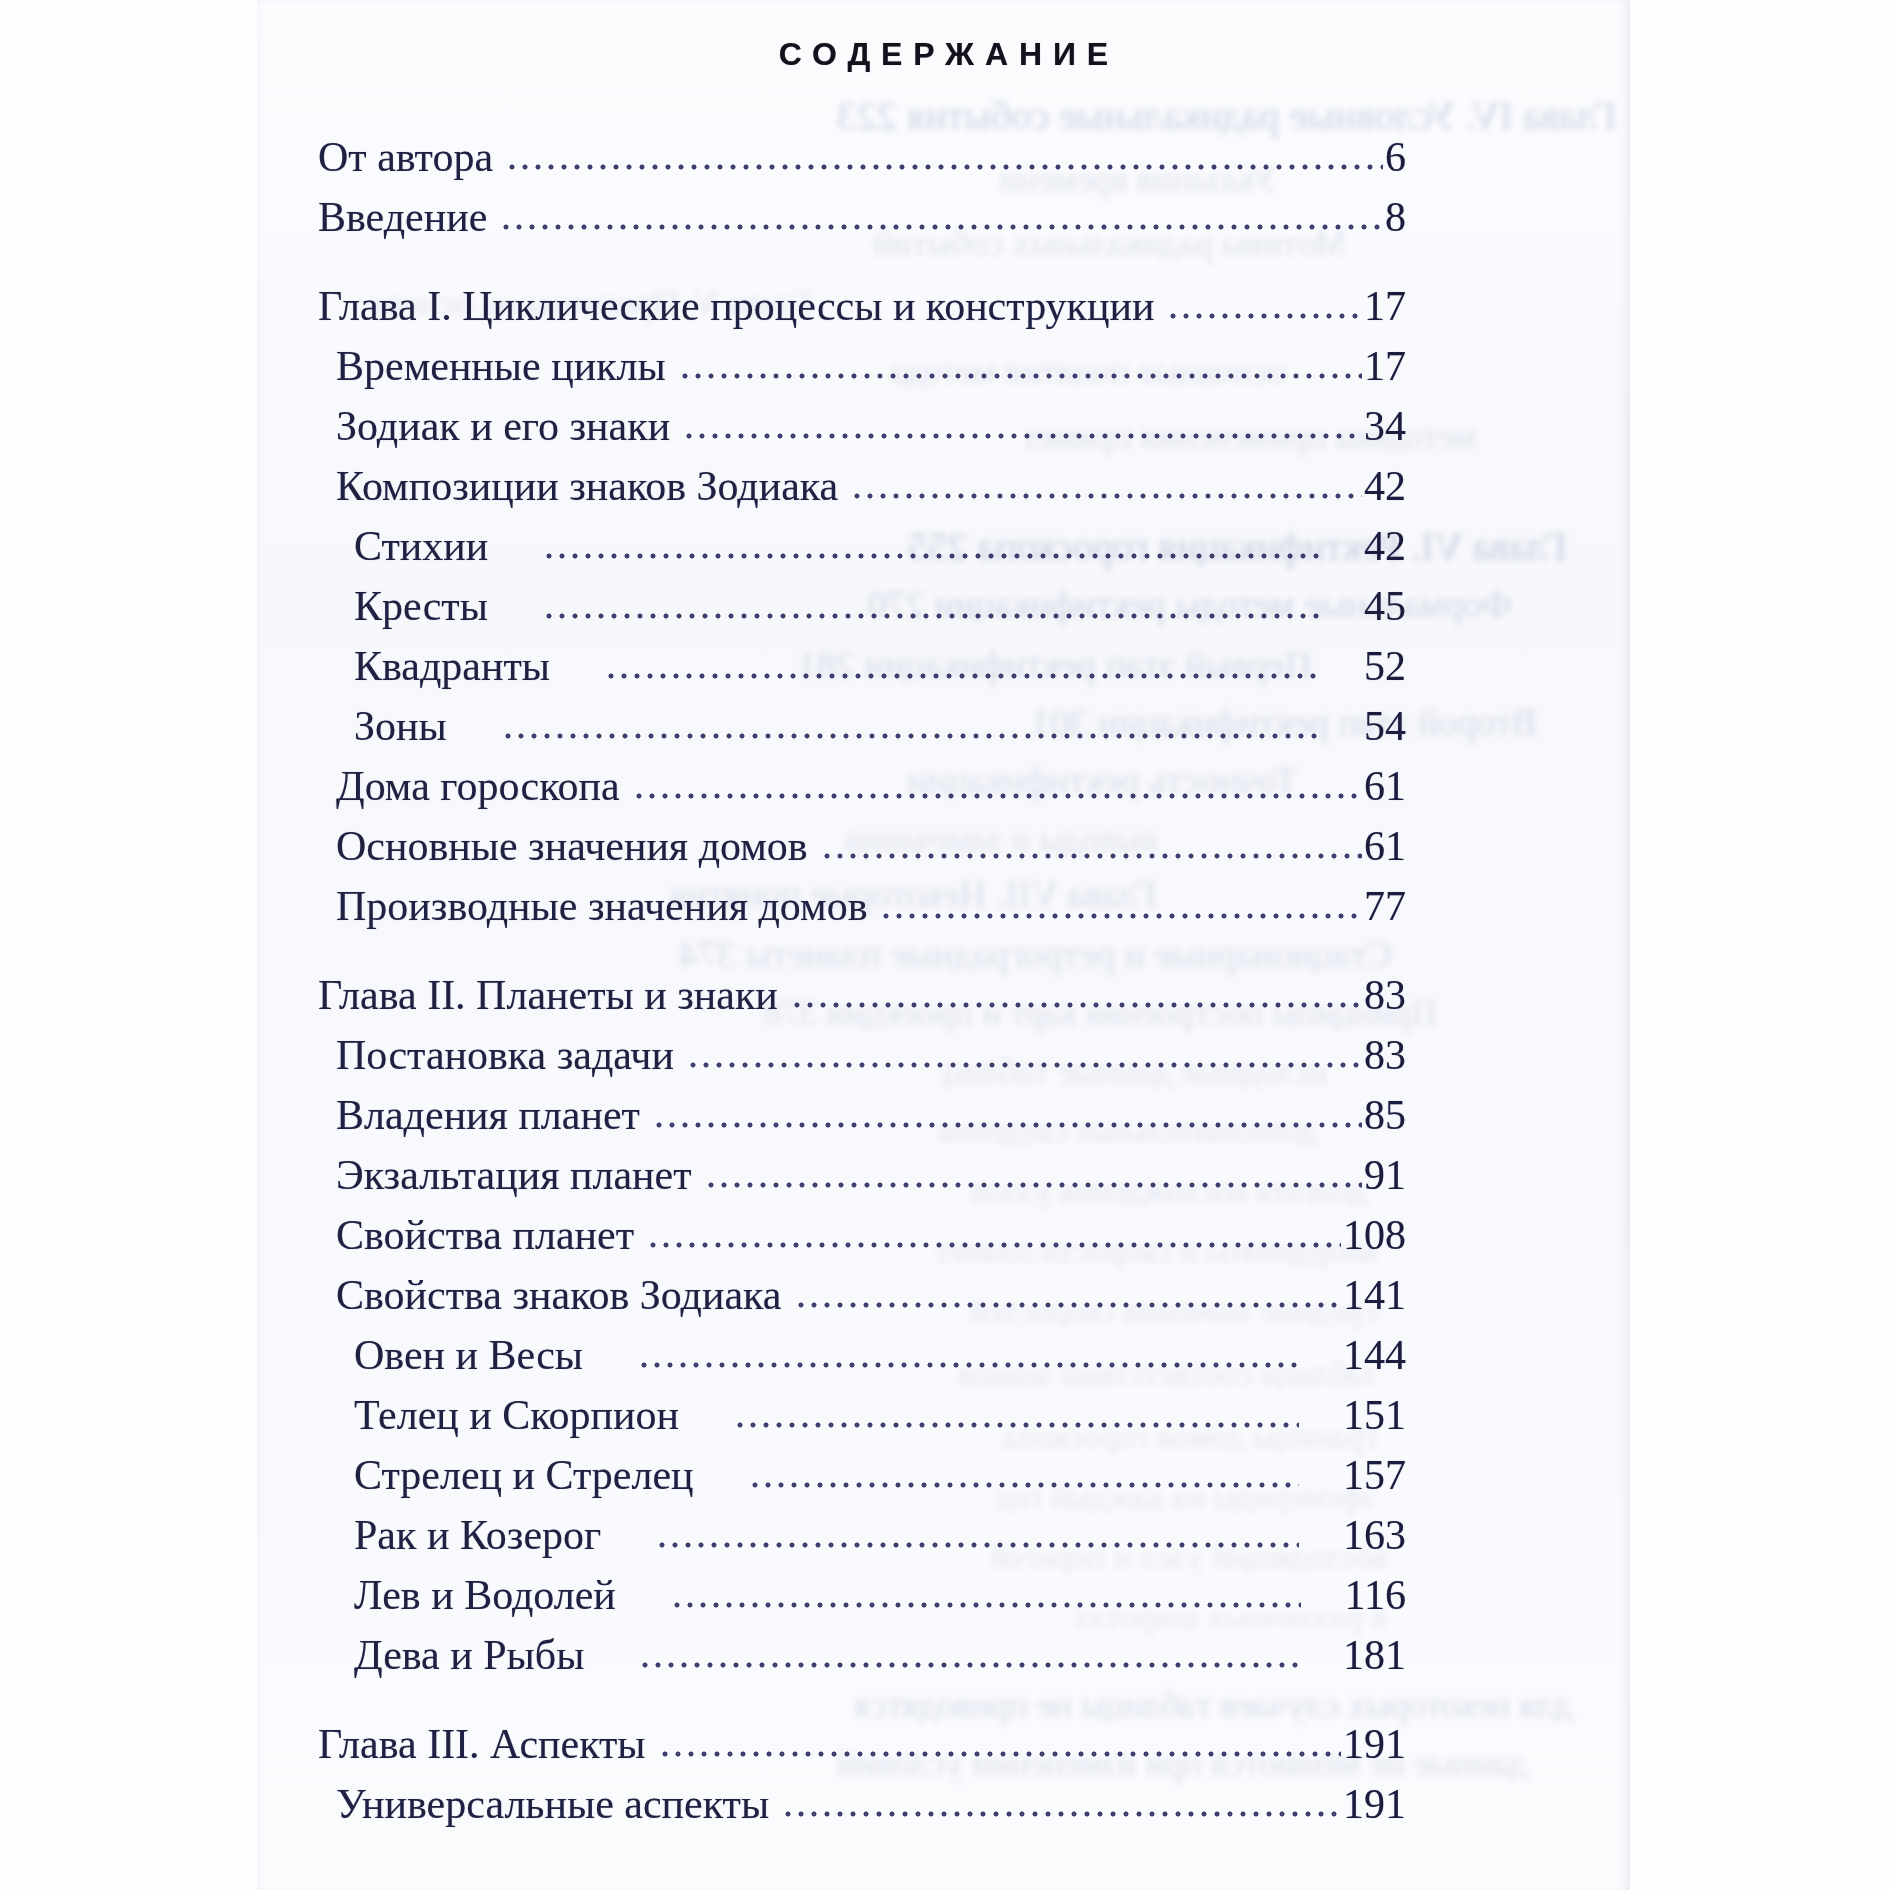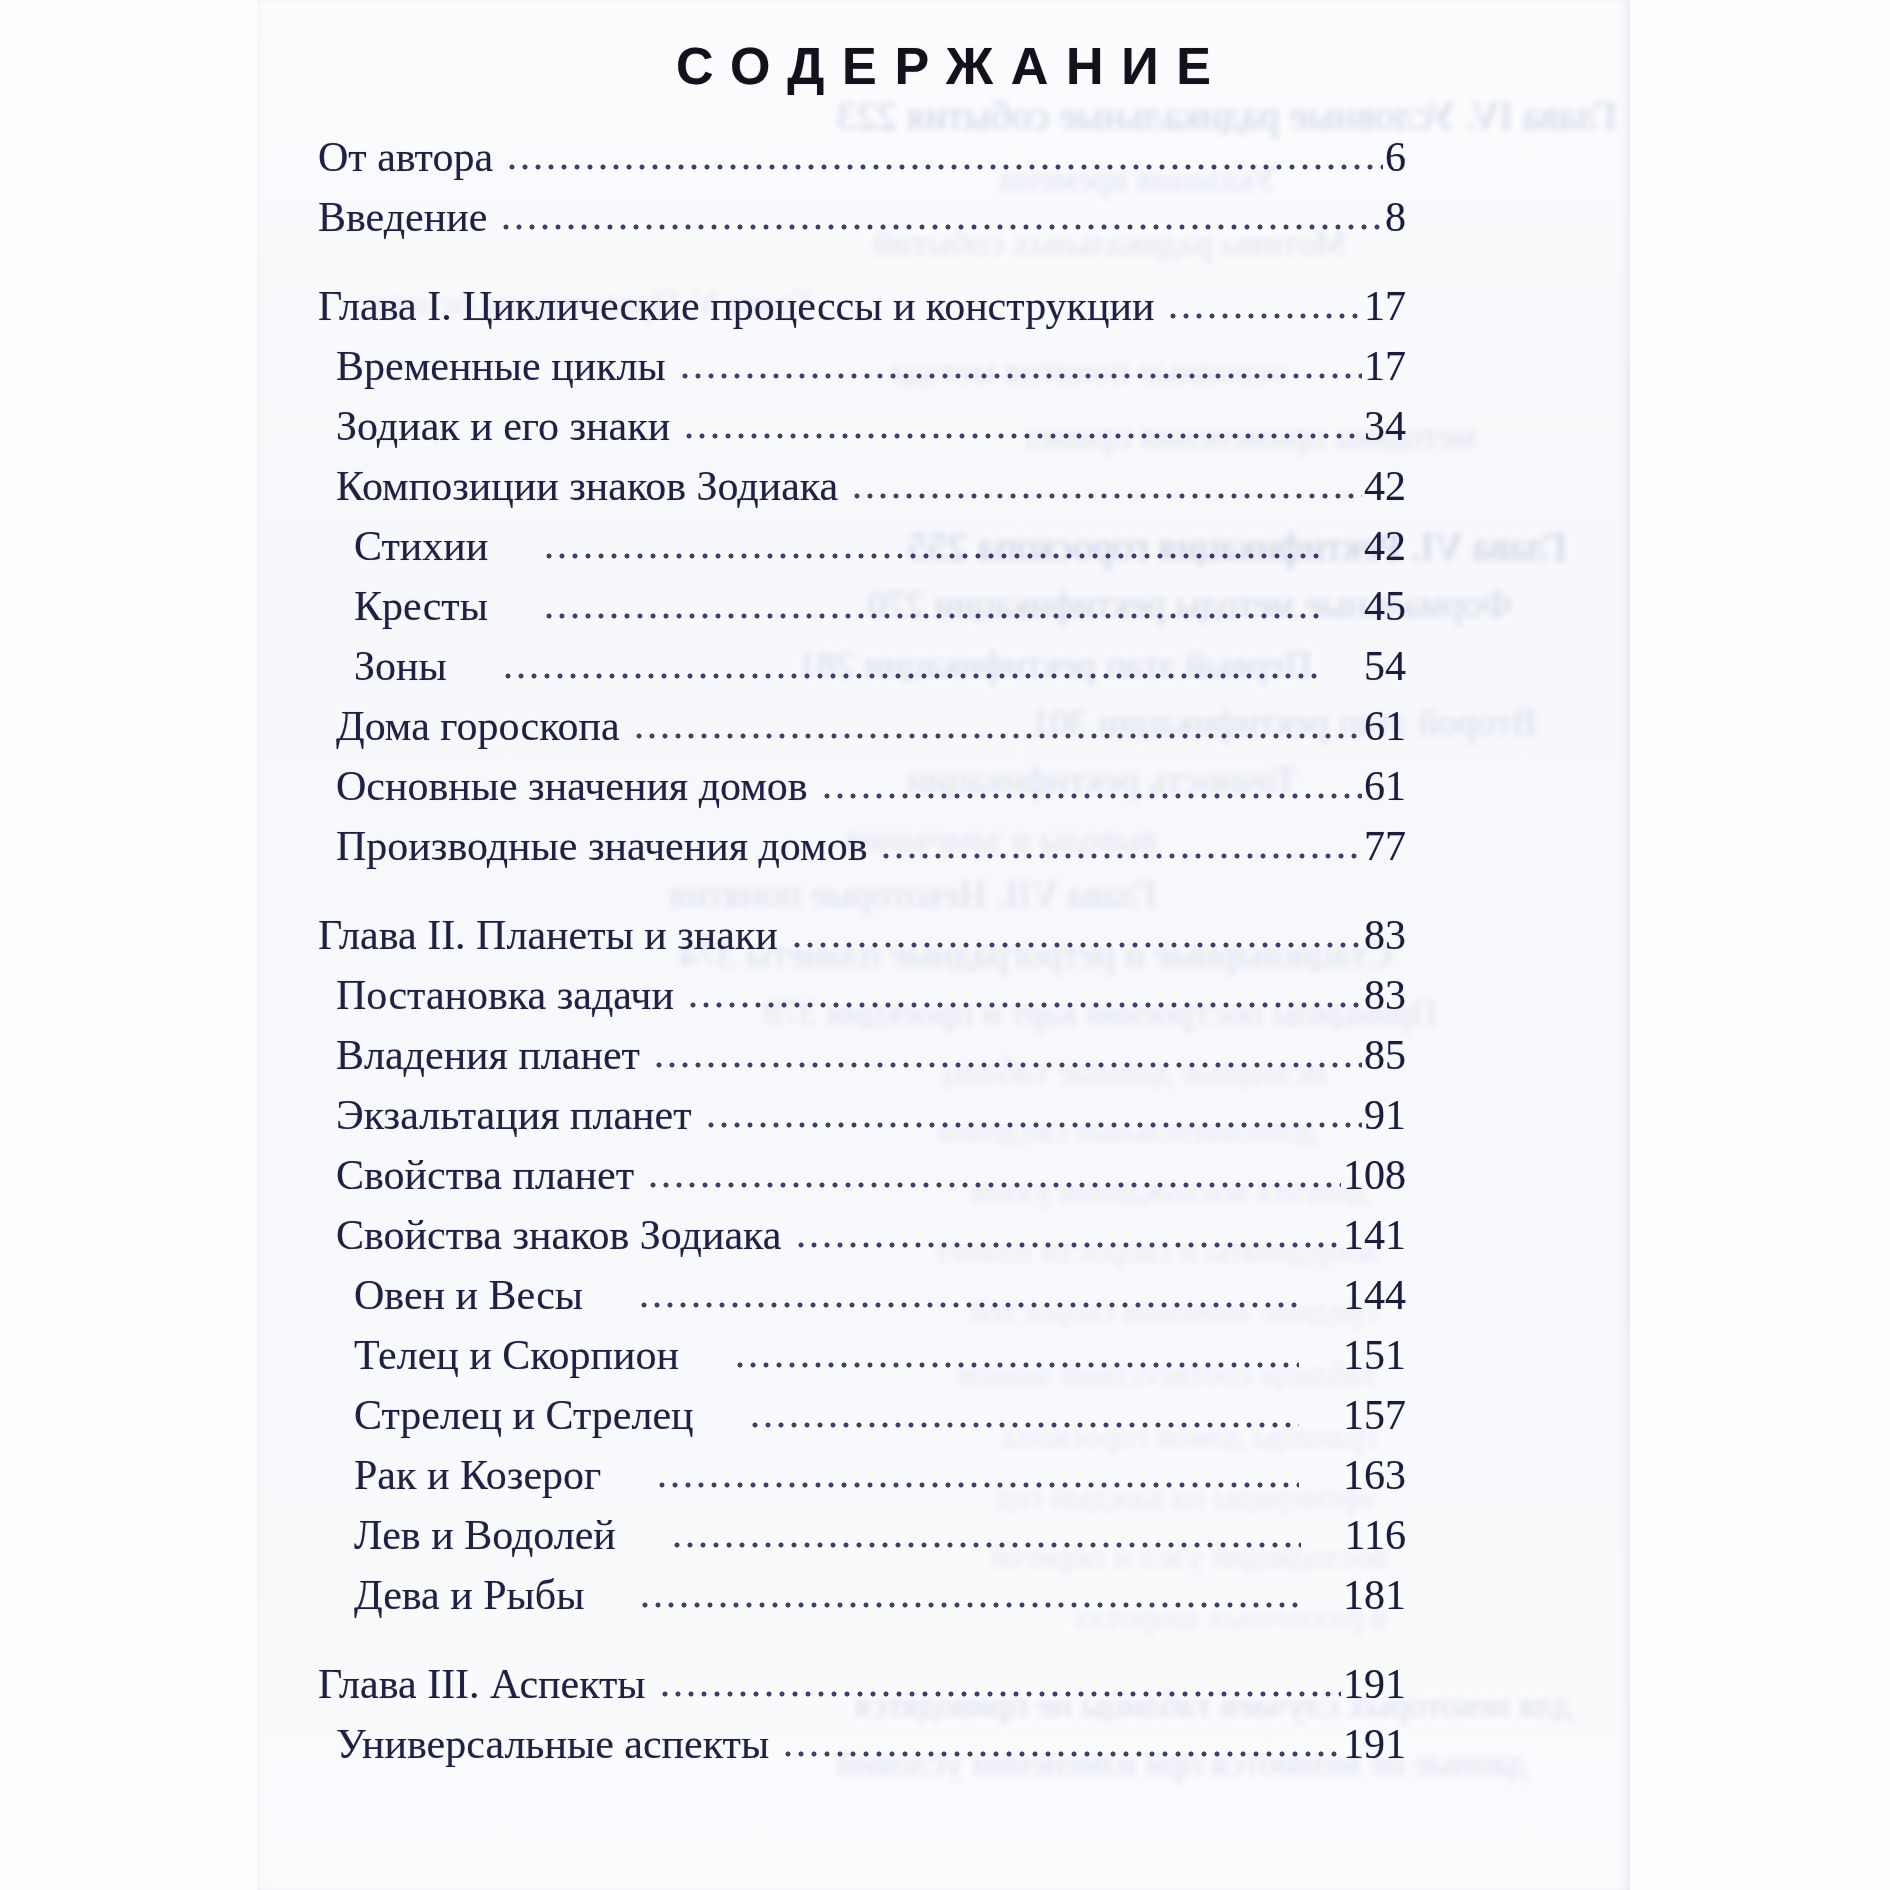--- a/index.html
+++ b/index.html
@@ -20,21 +20,21 @@
   .ghosts{position:absolute;inset:0;pointer-events:none;}
   .ghost{
     position:absolute;white-space:nowrap;overflow:hidden;
     color:#5b6ba6;transform:scaleX(-1);filter:blur(3px);
     font-family:"Liberation Serif", serif;
   }
   .title{
     position:absolute;top:36px;left:0;width:100%;
     text-align:center;margin:0;
     font-family:"Liberation Sans", sans-serif;
-    font-weight:bold;font-size:52px;letter-spacing:.34em;
+    font-weight:bold;font-size:32px;letter-spacing:.34em;
     color:#12121c;text-indent:.34em;
     text-shadow:0 0 1px rgba(30,30,70,.45);
   }
   .toc{
     position:absolute;top:120px;left:61px;width:1088px;
   }
   .toc-row{
     display:flex;align-items:flex-end;height:60px;
     font-size:42px;color:#1f2142;
     text-shadow:0 0 1px rgba(35,35,90,.35);
@@ -120,20 +120,25 @@
           <span class="t-label">Стихии</span>
           <span class="t-leader"></span>
           <span class="t-page">42</span>
         </div>
         <div class="toc-row lvl2">
           <span class="t-label">Кресты</span>
           <span class="t-leader"></span>
           <span class="t-page">45</span>
         </div>
         <div class="toc-row lvl2">
+          <span class="t-label">Квадранты</span>
+          <span class="t-leader"></span>
+          <span class="t-page">52</span>
+        </div>
+        <div class="toc-row lvl2">
           <span class="t-label">Зоны</span>
           <span class="t-leader"></span>
           <span class="t-page">54</span>
         </div>
         <div class="toc-row lvl1">
           <span class="t-label">Дома гороскопа</span>
           <span class="t-leader"></span>
           <span class="t-page">61</span>
         </div>
         <div class="toc-row lvl1">

